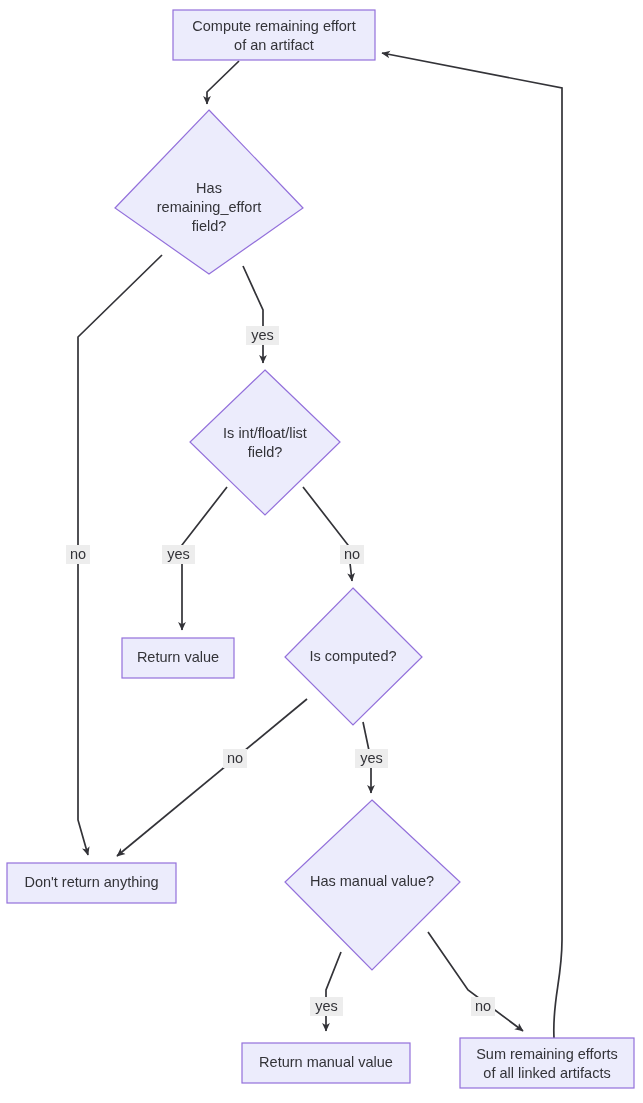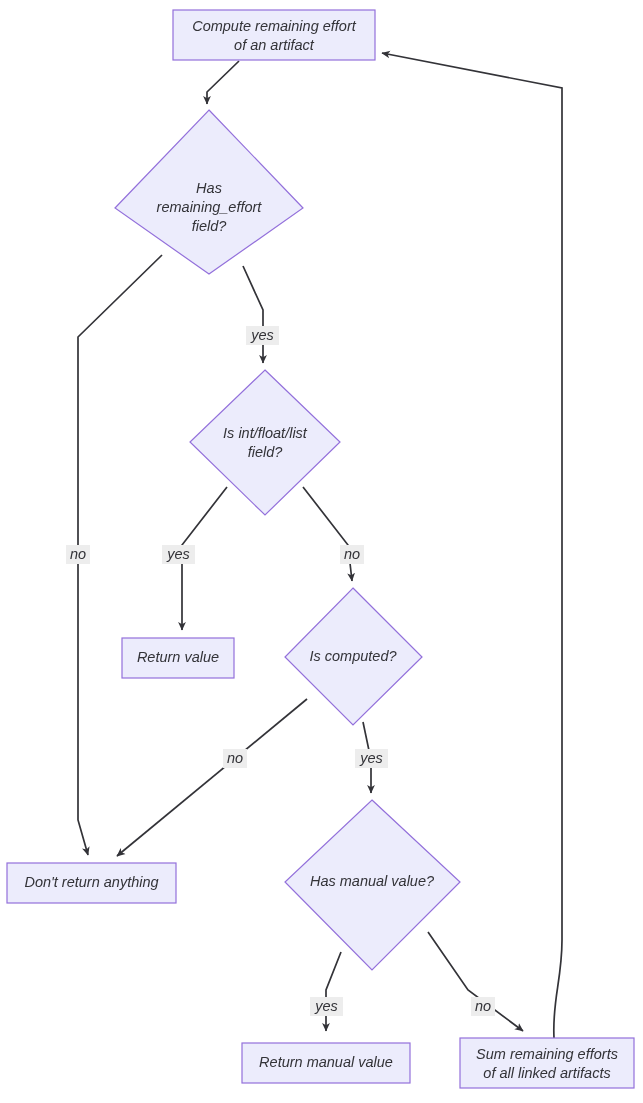--- a/index.html
+++ b/index.html
@@ -11,21 +11,20 @@
     width: 643px;
     height: 1103px;
     font-family: "Liberation Sans", sans-serif;
     overflow: hidden;
   }
   #flowchart-root {
     position: relative;
     width: 643px;
     height: 1103px;
     background: #ffffff;
-    font-style: italic;
   }
   svg.diagram {
     display: block;
     width: 643px;
     height: 1103px;
   }
   .node-shape {
     fill: #ececfc;
     stroke: #9370db;
     stroke-width: 1.2;

